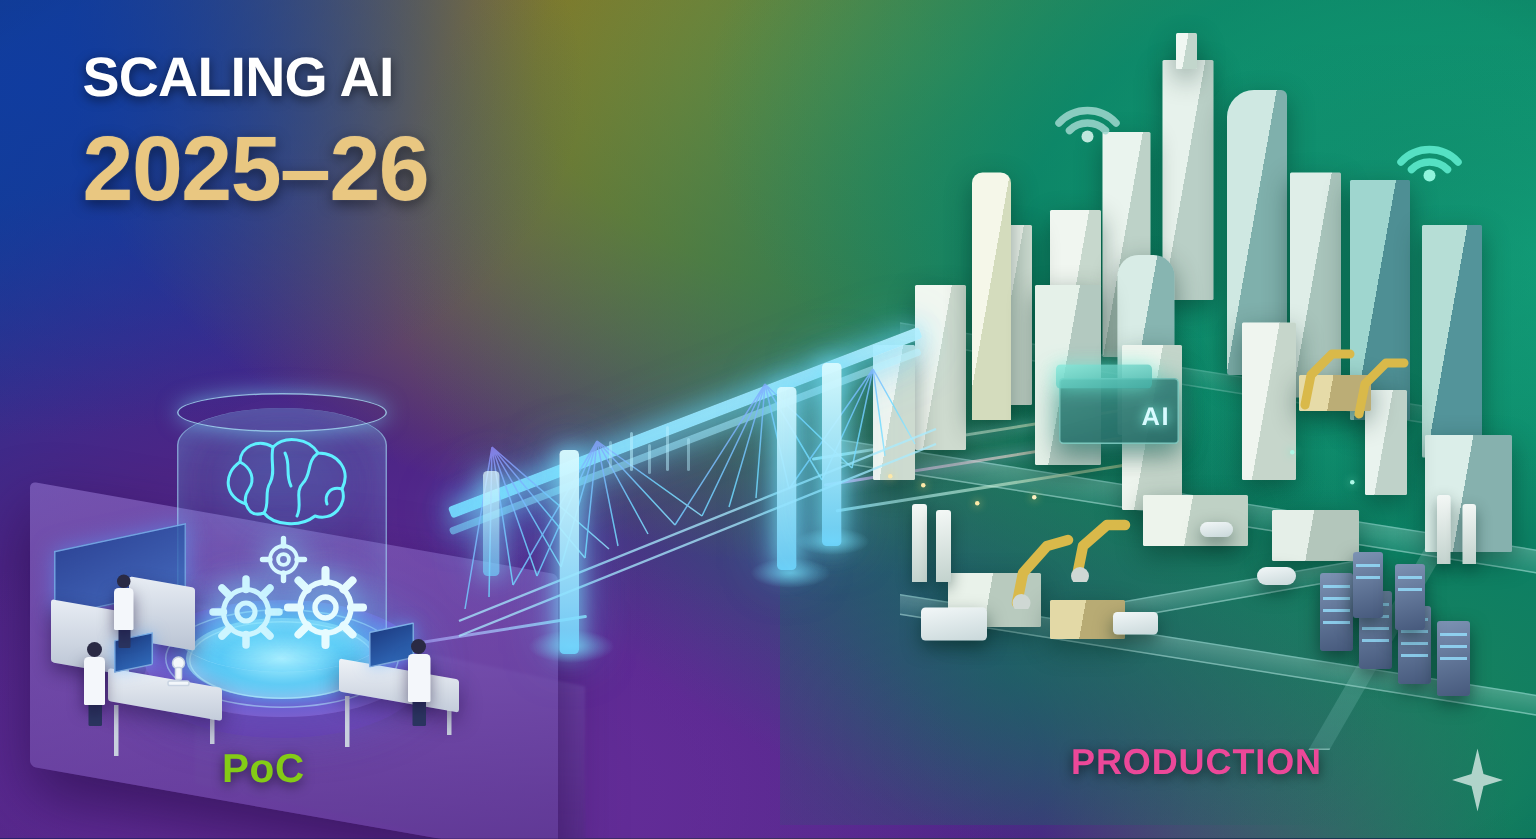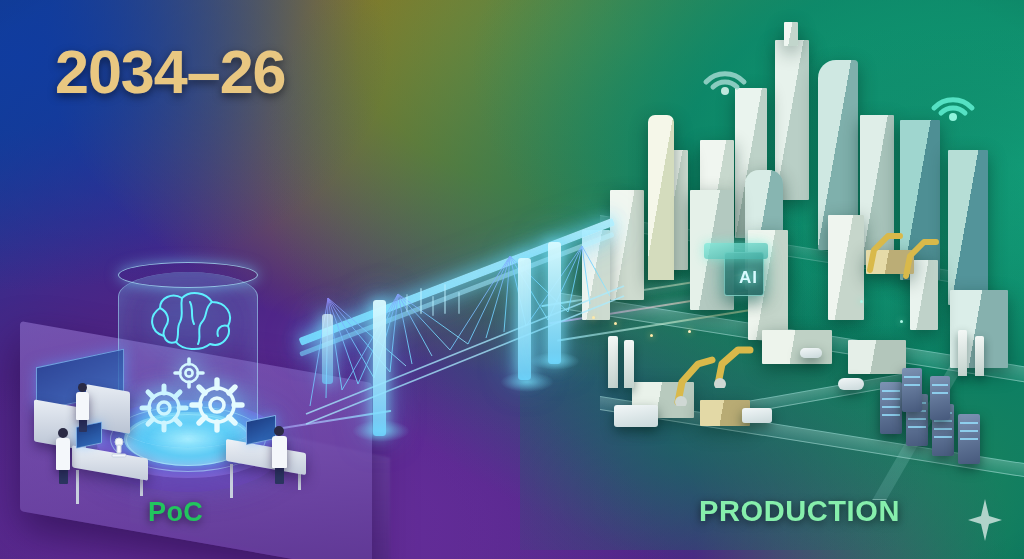--- a/index.html
+++ b/index.html
@@ -48,26 +48,26 @@
   .year{
     margin-top:10px;
     font-size:61px; font-weight:bold; line-height:1;
     color:#e9c781; letter-spacing:-1px;
     text-shadow:0 3px 9px rgba(0,0,0,.5), 0 0 1px rgba(255,255,255,.35);
   }
 
   
   .label-poc{
     position:absolute; left:148px; top:497px; z-index:45;
-    font-size:27px; font-weight:bold; color:#22c55e; letter-spacing:.4px;
+    font-size:27px; font-weight:bold; color:#84cc16; letter-spacing:.4px;
     text-shadow:0 2px 8px rgba(0,0,0,.6);
   }
   .label-prod{
-    position:absolute; left:699px; top:495px; z-index:45;
-    font-size:29px; font-weight:bold; color:#86efac; letter-spacing:.6px;
+    position:absolute; left:714px; top:495px; z-index:45;
+    font-size:24px; font-weight:bold; color:#ec4899; letter-spacing:.6px;
     text-shadow:0 2px 8px rgba(0,0,0,.6);
   }
 
   .sparkle{ position:absolute; right:22px; bottom:18px; z-index:45; opacity:.92; }
 
   
   .poc-floor{
     position:absolute; left:20px; top:352px; width:352px; height:190px; z-index:10;
     background:linear-gradient(160deg, rgba(150,120,210,.55), rgba(96,58,150,.75));
     transform:skewY(10deg);
@@ -195,21 +195,21 @@
     border-top:1px solid rgba(190,245,240,.45);
     border-bottom:1px solid rgba(190,245,240,.35);
   }
   .bldg{
     position:absolute; z-index:14; border-radius:1px;
     box-shadow:0 6px 18px rgba(4,40,32,.45);
   }
 
   .wifi{ position:absolute; z-index:30; }
   .chip-ai{
-    position:absolute; left:724px; top:252px; width:40px; height:44px; z-index:24;
+    position:absolute; left:706px; top:252px; width:80px; height:44px; z-index:24;
     background:linear-gradient(165deg, rgba(60,140,130,.92), rgba(35,105,100,.95));
     border:1px solid rgba(160,235,225,.6);
     border-radius:3px;
     box-shadow:0 0 18px rgba(80,220,200,.5), 0 7px 16px rgba(3,35,30,.5);
   }
   .chip-ai .ai-text{
     position:absolute; right:5px; bottom:7px; color:#d8fbff; font-size:17px; font-weight:bold;
     text-shadow:0 0 8px rgba(140,255,240,.95); letter-spacing:1px;
   }
   .chip-top{
@@ -493,22 +493,23 @@
 
   <div class="tinylight" style="left:152px;top:472px;width:5px;height:4px;background:rgba(180,240,255,.9);border-radius:1px;"></div>
   <div class="tinylight" style="left:162px;top:473px;width:5px;height:4px;background:rgba(180,240,255,.8);border-radius:1px;"></div>
   <div class="tinylight" style="left:172px;top:474px;width:5px;height:4px;background:rgba(180,240,255,.7);border-radius:1px;"></div>
   <div class="tinylight" style="left:182px;top:475px;width:5px;height:4px;background:rgba(180,240,255,.6);border-radius:1px;"></div>
 
   <div class="bg-vignette"></div>
 
   <div class="text-block">
     <div class="headline">
+      <span class="l2">SCALING AI</span>
     </div>
-    <div class="year">2034–26</div>
+    <div class="year">2025–26</div>
   </div>
 
   <div class="label-poc">PoC</div>
   <div class="label-prod">PRODUCTION</div>
 
   <svg class="sparkle" width="34" height="42" viewBox="0 0 34 42">
     <path d="M17 0 L21 17 L34 21 L21 25 L17 42 L13 25 L0 21 L13 17 Z" fill="#cfe6e0" opacity=".9"></path>
   </svg>
 
 </div>

